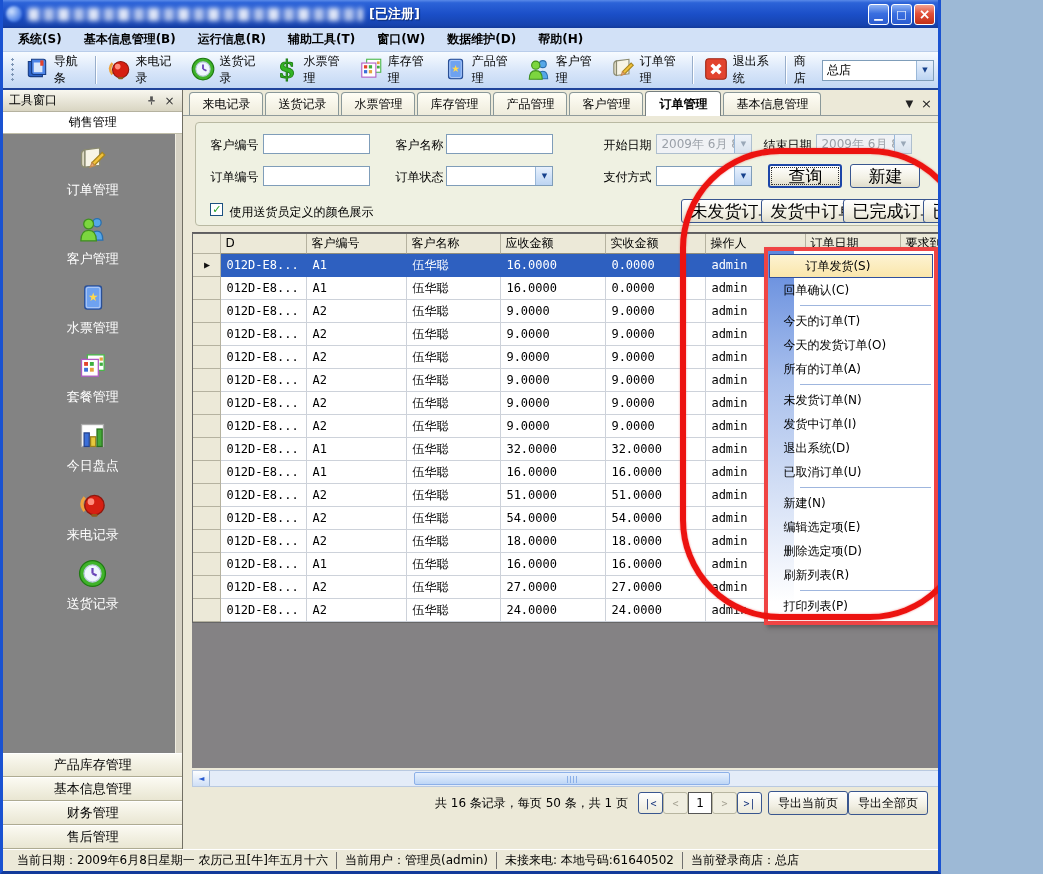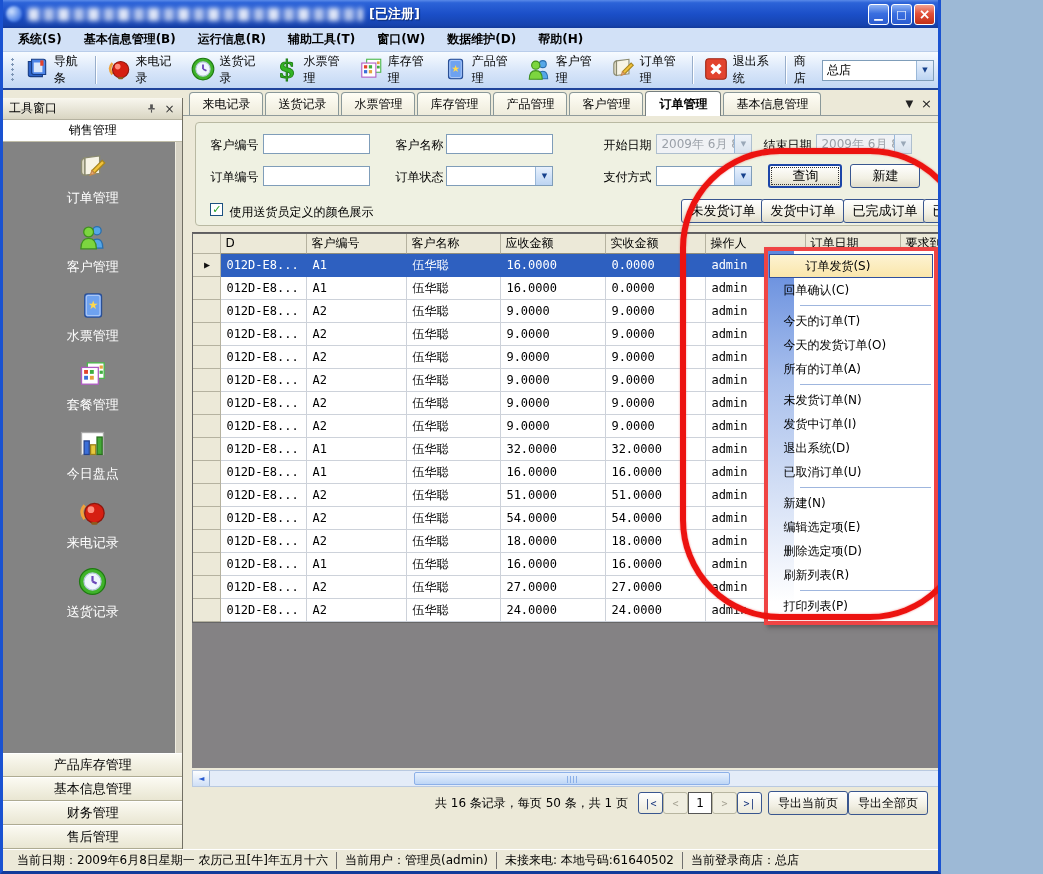--- a/index.html
+++ b/index.html
@@ -35,21 +35,21 @@
   #shop-area { display:flex; align-items:center; gap:6px; margin-left:4px; }
   .combo { position:relative; display:flex; align-items:center; background:#fff; border:1px solid #7f9db9; height:21px; cursor:pointer; }
   .combo .cval { flex:1; padding:0 4px; overflow:hidden; white-space:nowrap; }
   .combo .carr { width:17px; align-self:stretch; display:flex; align-items:center; justify-content:center;
     font-size:7px; color:#16418c; background:linear-gradient(180deg,#e8f1fd,#bcd4f2); border-left:1px solid #9ab8d8; }
   .combo.dis { background:#f0f2f5; color:#9aa0a8; border-color:#aebfce; cursor:default; }
   .combo.dis .carr { color:#9aa8b8; background:linear-gradient(180deg,#eef3f9,#d8e2ee); }
 
   
   #bodyrow { display:flex; height:759px; }
-  #sidebar { width:200px; display:flex; flex-direction:column; border-right:1px solid #716f64; background:#3b82f6;margin-top:8px; }
+  #sidebar { width:200px; display:flex; flex-direction:column; border-right:1px solid #716f64; background:#3b82f6; }
   #main { position:relative; width:837px; background:#ece9d8; }
 
   
   #sb-title { height:22px; background:linear-gradient(180deg,#f8f7ef,#d9d5c2); border-bottom:1px solid #b5b2a0;
     display:flex; align-items:center; padding:0 6px; gap:4px; }
   #sb-title .t { flex:1; }
   .sb-ico { width:14px; height:14px; display:flex; align-items:center; justify-content:center; color:#333; cursor:pointer; font-size:12px; }
   #sb-section { height:22px; background:#fff; border-bottom:1px solid #c0bda8; display:flex; align-items:center; justify-content:center; font-size:12px; cursor:pointer; }
   #sb-panel { flex:1; position:relative; background:#838383; display:flex; flex-direction:column; align-items:center; padding-top:10px; gap:14px; overflow:hidden; }
   #sb-scroll { position:absolute; right:0; top:0; bottom:0; width:7px; background:#d6d2c4; border-left:1px solid #efece0; }
@@ -66,21 +66,21 @@
   .tab.active { background:#fff; font-weight:bold; padding:4px 13px 3px; margin-bottom:-1px; border-color:#767f80; }
   #tab-tools { margin-left:auto; display:flex; gap:8px; align-items:center; padding-bottom:4px; }
   #tab-tools span { cursor:pointer; font-size:10px; color:#222; }
 
   
   #filterbox { position:absolute; left:12px; top:32px; width:812px; height:104px; background:#eff1e2;
     border:1px solid #b9b9a2; border-radius:4px; }
   .flabel { position:absolute; white-space:nowrap; }
   .fin { position:absolute; height:20px; border:1px solid #7f9db9; background:#fff; font:12px "DejaVu Sans",sans-serif; padding:0 3px; }
   .fcombo { position:absolute; height:20px; }
-  .xpbtn { position:absolute; height:24px; padding:0 8px; font-size:13px; color:#000; cursor:pointer;
+  .xpbtn { position:absolute; height:24px; padding:0 8px; font-size:17px; color:#000; cursor:pointer;
     background:linear-gradient(180deg,#fff,#f2f0e4 60%,#e0ddcb); border:1px solid #39568f; border-radius:3px;
     display:flex; align-items:center; justify-content:center; white-space:nowrap; }
   .xpbtn.focus { border:2px solid #1c46a8; outline:1px dotted #333; outline-offset:-4px; }
   .chk { position:absolute; width:13px; height:13px; background:#fff; border:1px solid #1c5180; display:flex; align-items:center; justify-content:center;
     font-size:11px; color:#21a121; font-weight:bold; cursor:pointer; }
 
   
   #tablewrap { position:absolute; left:9px; top:142px; width:825px; height:536px; background:#848284; border-top:1px solid #5f5d5f; }
   #grid { display:grid; grid-template-columns:28px 86px 100px 94px 105px 100px 100px 95px 116px; width:824px; background:#9c9a9c; border:1px solid #666; }
   .g-row { display:contents; }

